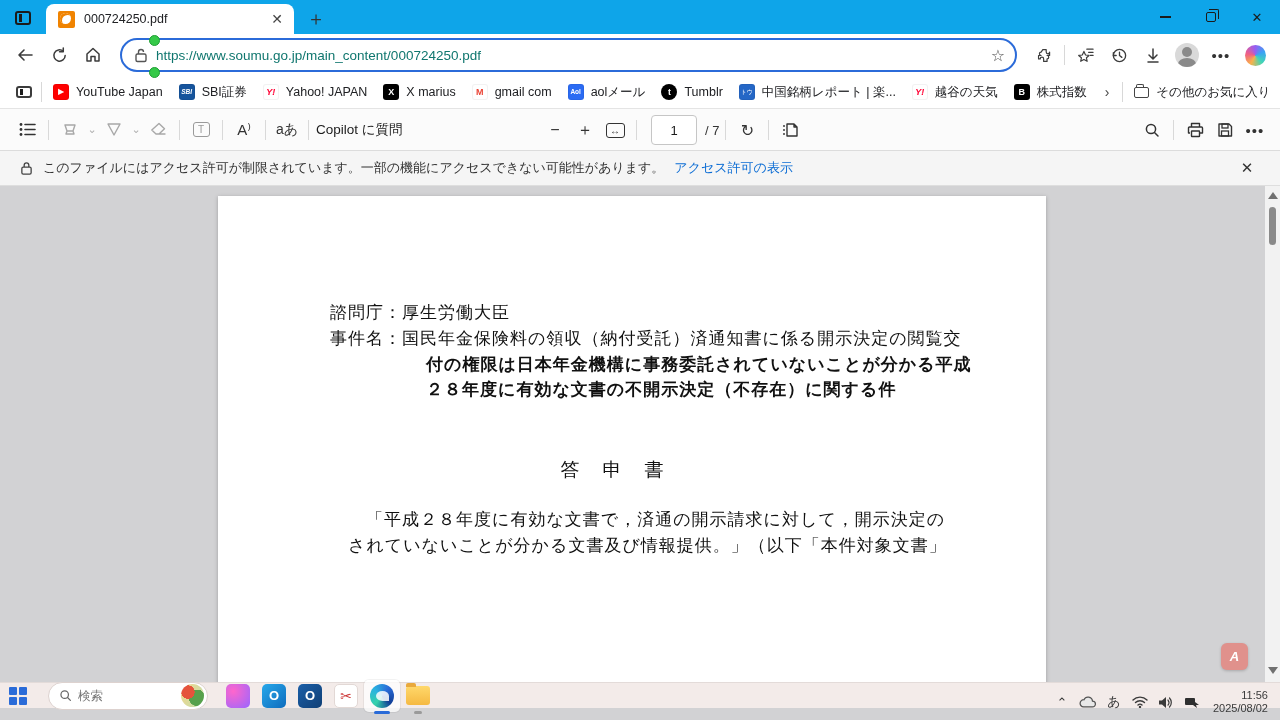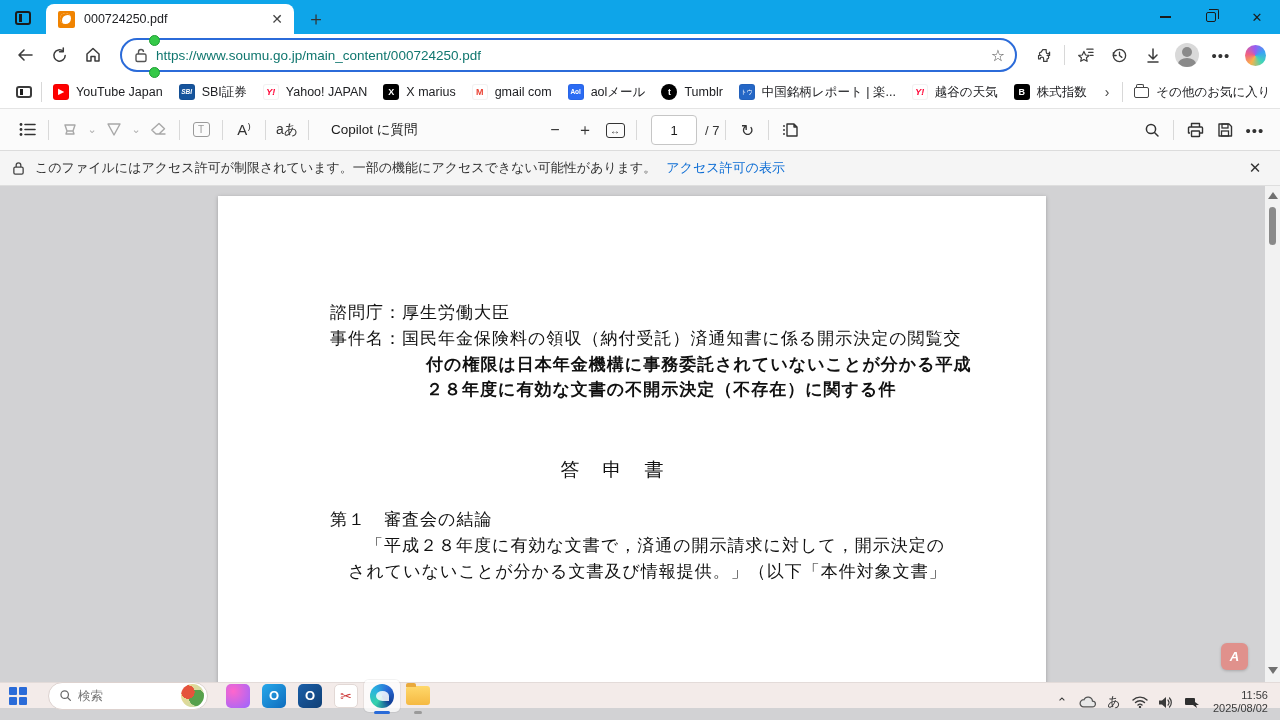--- a/index.html
+++ b/index.html
@@ -45,30 +45,30 @@
   .bm-spacer { flex:1; }
   .folder-glyph { width:15px; height:11px; border:1.5px solid #444; border-radius:2px; position:relative; }
   .folder-glyph::before { content:""; position:absolute; top:-4px; left:1px; width:6px; height:3px; border:1.5px solid #444; border-bottom:none; border-radius:2px 2px 0 0; }
 
   
   .pdftoolbar { height:42px; background:#fbfbfb; border-bottom:1px solid #dcdcdc; display:flex; align-items:center; padding:0 12px; position:relative; font-size:13px; }
   .pt-icon { width:30px; height:30px; display:flex; align-items:center; justify-content:center; border-radius:5px; color:#333; flex:none; }
   .pt-icon.disabled { color:#a8a8a8; }
   .pt-divider { width:1px; height:20px; background:#d9d9d9; margin:0 6px; flex:none; }
   .pt-chevron { font-size:11px; color:#b0b0b0; width:14px; text-align:center; }
-  .copilot-ask { font-size:13.5px; color:#1b1b1b; margin-left:16px; white-space:nowrap;text-align:center; }
+  .copilot-ask { font-size:13.5px; color:#1b1b1b; margin-left:1px; white-space:nowrap;text-align:center; }
   .pt-center { position:absolute; left:540px; top:0; height:42px; display:flex; align-items:center; }
   .page-input { width:46px; height:30px; border:1px solid #c6c6c6; border-radius:4px; text-align:center; font-size:13px; color:#1b1b1b; background:#fff; margin:0 8px; font-family:inherit; }
   .page-total { color:#333; font-size:13px; }
   .pt-right { position:absolute; right:10px; top:0; height:42px; display:flex; align-items:center; }
   .tbox-glyph { width:17px; height:15px; border:1.5px solid #9a9a9a; border-radius:3px; display:flex; align-items:center; justify-content:center; font-size:10px; color:#9a9a9a; }
   .fit-glyph { width:19px; height:15px; border:1.5px solid #333; border-radius:3px; display:flex; align-items:center; justify-content:center; font-size:10px; color:#333; }
 
   
-  .noticebar { height:35px; background:#f5f5f5; border-bottom:1px solid #dedede; display:flex; align-items:center; padding:0 12px; font-size:13px; color:#333; }
+  .noticebar { height:35px; background:#f5f5f5; border-bottom:1px solid #dedede; display:flex; align-items:center; padding:0 20px; font-size:13px; color:#333; }
   .notice-link { color:#0b6cd4; margin-left:10px; text-decoration:none; }
   .notice-close { margin-left:auto; font-size:15px; color:#333; width:26px; height:26px; display:flex; align-items:center; justify-content:center; }
 
   
   .pdfarea { height:496px; background:#d2d2d4; position:relative; overflow:hidden; }
   .pdfpage { position:absolute; left:218px; top:10px; width:828px; height:500px; background:#fff; box-shadow:0 1px 4px rgba(0,0,0,0.25); padding:104px 40px 0 112px; }
   .doc { font-family:"DejaVu Serif","Liberation Serif",serif; font-size:17px; color:#111; line-height:25.8px; letter-spacing:1px; }
   .dl { white-space:nowrap; }
   .dl.c1 { margin-left:96px;font-weight:bold; }
   .dl.c2 { margin-left:36px; }
@@ -353,21 +353,20 @@
 </div>
 
 <div class="pdfarea">
   <div class="pdfpage">
     <div class="doc">
       <div class="dl">諮問庁：厚生労働大臣</div>
       <div class="dl">事件名：国民年金保険料の領収（納付受託）済通知書に係る開示決定の閲覧交</div>
       <div class="dl c1">付の権限は日本年金機構に事務委託されていないことが分かる平成</div>
       <div class="dl c1">２８年度に有効な文書の不開示決定（不存在）に関する件</div>
       <div class="doc-title">答　申　書</div>
-      <div class="dl">第１　審査会の結論</div>
       <div class="dl c2">「平成２８年度に有効な文書で，済通の開示請求に対して，開示決定の</div>
       <div class="dl c3">されていないことが分かる文書及び情報提供。」（以下「本件対象文書」</div>
     </div>
   </div>
 
   <div class="acrobat-fab">
     <span>A</span>
   </div>
 
   <div class="vscrollbar">

